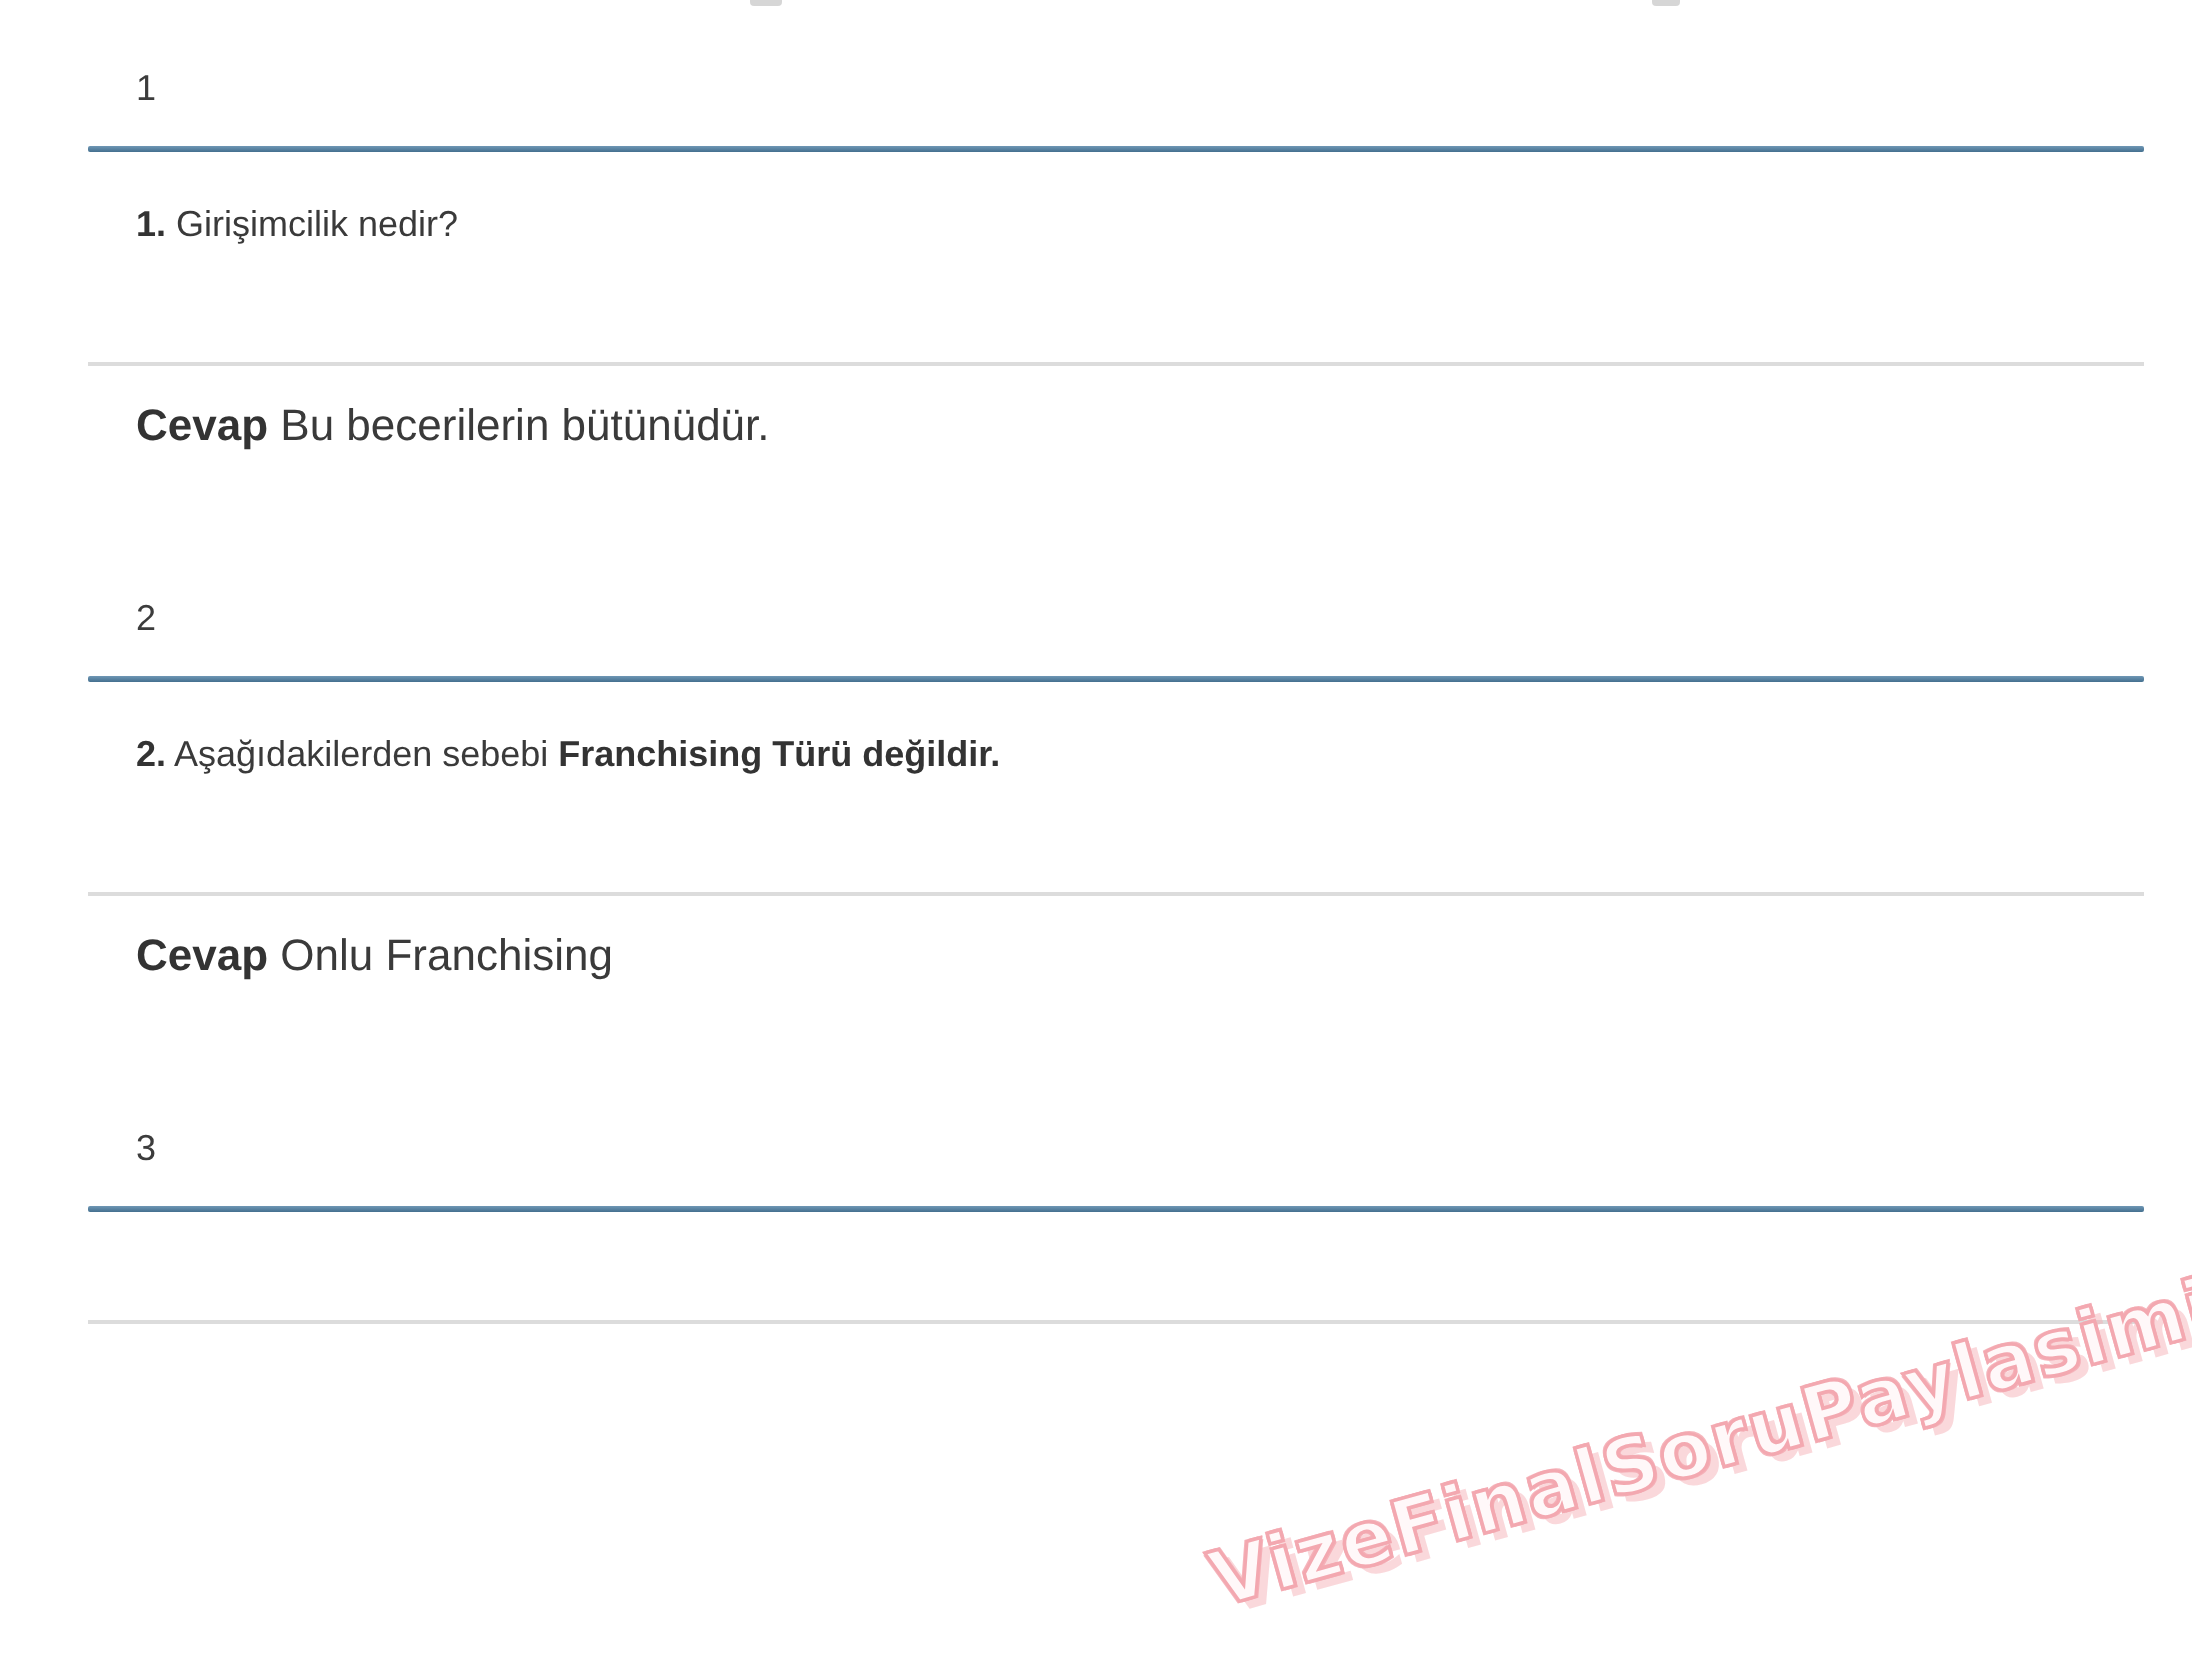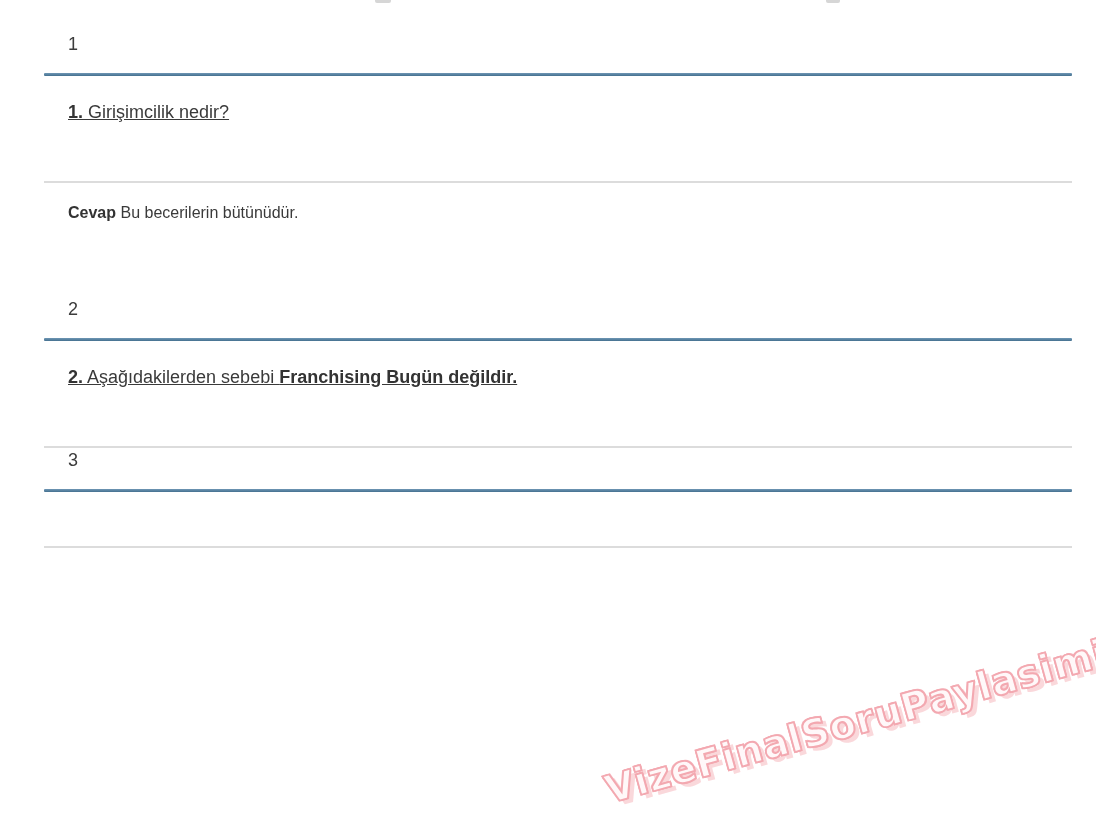--- a/index.html
+++ b/index.html
@@ -29,33 +29,32 @@
     width: 1028px;
     height: 3px;
     background: linear-gradient(#6f97b5, #44708f);
     border-radius: 1px;
   }
   .question {
     margin: 22px 68px 0 68px;
     max-width: 1000px;
     font-size: 18px;
     line-height: 29px;
-    text-decoration: underline;
   }
   .rule-gray {
     margin-left: 44px;
     margin-top: 54px;
     width: 1028px;
     height: 2px;
     background: #dcdcdc;
   }
   .answer {
     margin: 15px 68px 70px 68px;
     max-width: 1000px;
-    font-size: 16px;
+    font-size: 22px;
     line-height: 29px;
   }
   strong { font-weight: 700; color: #333333; }
 
   .watermark {
     position: absolute;
     left: 612px;
     top: 768px;
     transform: rotate(-15.5deg);
     transform-origin: left bottom;
@@ -97,22 +96,23 @@
     <div class="qa-index">1</div>
     <div class="rule-blue"></div>
     <p class="question"><strong>1.</strong><span> Girişimcilik nedir?</span><strong></strong></p>
     <div class="rule-gray"></div>
     <p class="answer"><strong>Cevap</strong><span> Bu becerilerin bütünüdür.</span></p>
   </section>
 
   <section class="qa-block">
     <div class="qa-index">2</div>
     <div class="rule-blue"></div>
-    <p class="question"><strong>2.</strong><span> Aşağıdakilerden sebebi </span><strong>Franchising Bugün değildir.</strong></p>
+    <p class="question"><strong>2.</strong><span> Aşağıdakilerden sebebi </span><strong>Franchising Türü değildir.</strong></p>
     <div class="rule-gray"></div>
+    <p class="answer"><strong>Cevap</strong><span> Onlu Franchising</span></p>
   </section>
 
   <section class="qa-block">
     <div class="qa-index">3</div>
     <div class="rule-blue"></div>
     <div class="rule-gray"></div>
   </section>
 
 </div>
 

